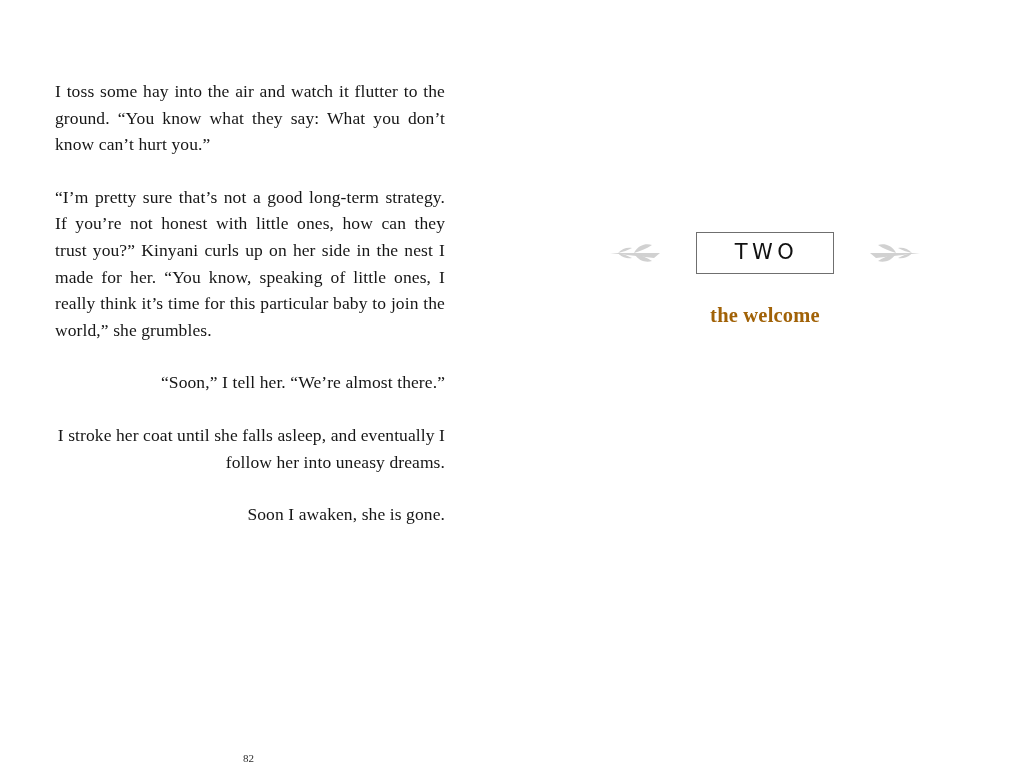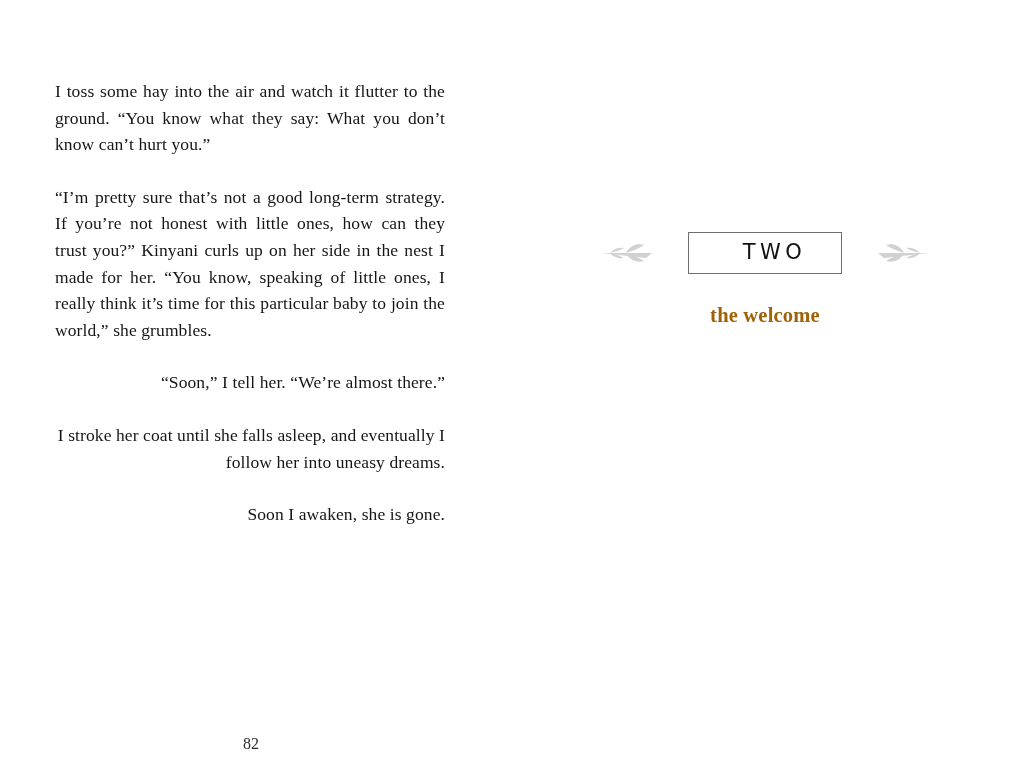--- a/index.html
+++ b/index.html
@@ -45,23 +45,23 @@
     text-justify: inter-word;
     color: #161616;
     letter-spacing: 0.1px;
   }
   .para-noj {
     text-align: right;
   }
   .folio {
     position: absolute;
     left: 243px;
-    top: 735px;
+    top: 752px;
     font-family: "Liberation Serif", serif;
-    font-size: 16px;
+    font-size: 11px;
     color: #2b2b2b;
   }
 
   
   .page-right {
     position: absolute;
     left: 510px;
     top: 0;
     width: 510px;
     height: 783px;
@@ -81,21 +81,21 @@
   }
   .orn {
     width: 80px;
     height: 32px;
     flex: 0 0 auto;
     opacity: 0.85;
   }
   .orn svg { display: block; }
   .chapter-box {
     border: 1px solid #6f6f6f;
-    padding: 9px 22px 10px 38px;
+    padding: 9px 22px 10px 22px;
     margin: 0 8px;
     min-width: 92px;
     background: #fff;
     display: inline-block;
   }
   .chapter-number {
     font-family: "DejaVu Sans", sans-serif;
     font-size: 21px;
     letter-spacing: 4.5px;
     color: #111;

